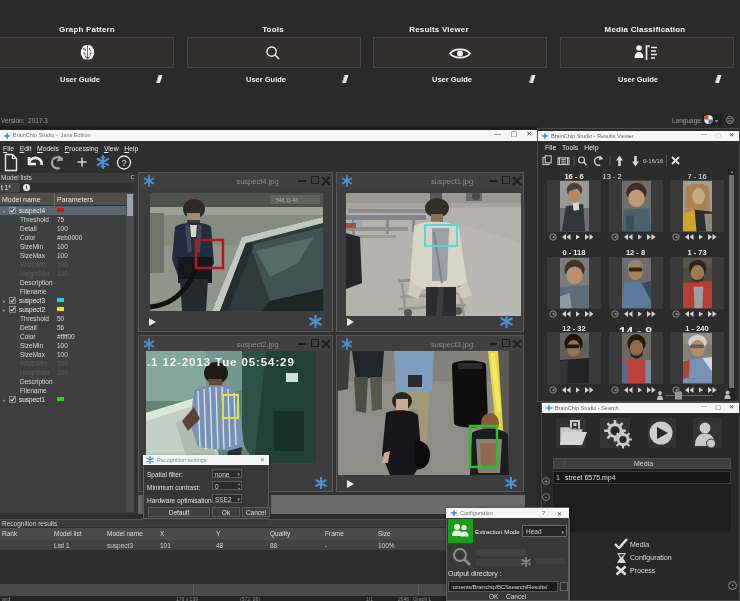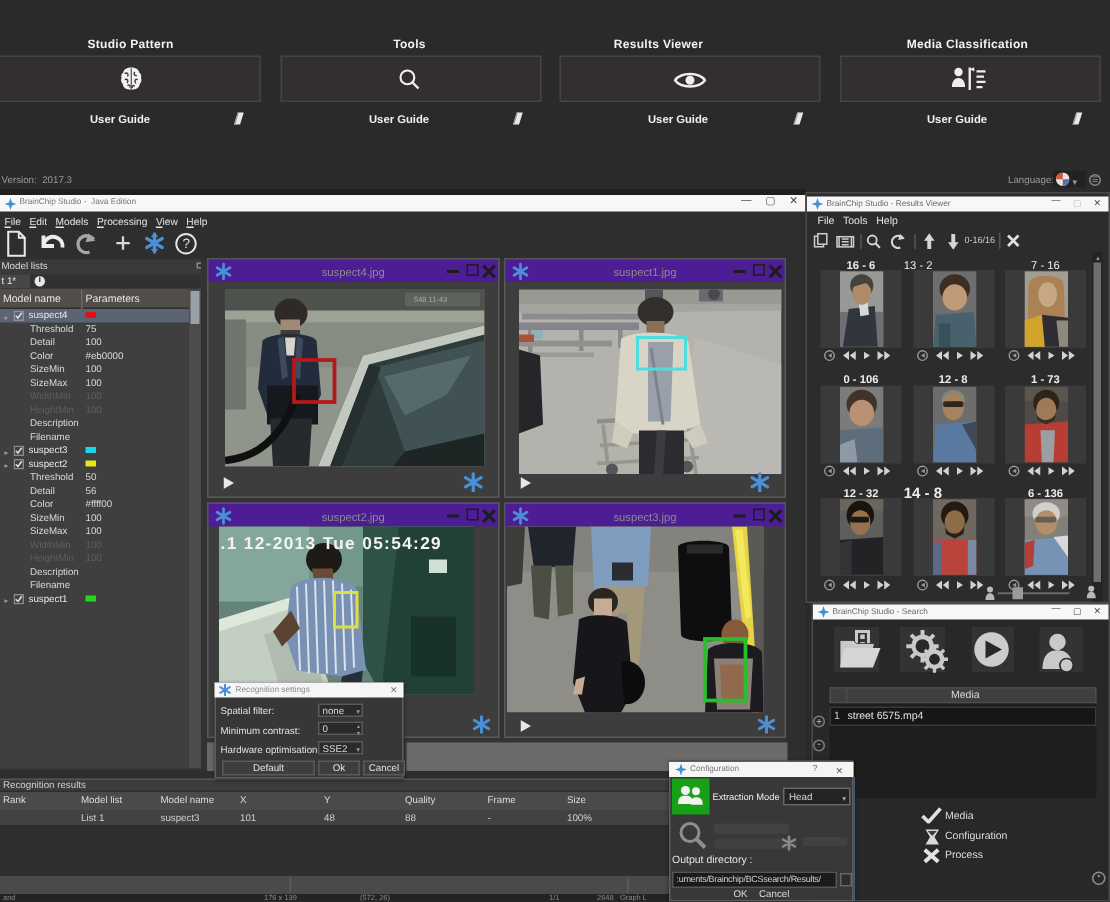--- a/index.html
+++ b/index.html
@@ -8,31 +8,31 @@
   .abs { position:absolute; }
   #stage { position:relative; width:740px; height:601px; }
   .ribbox { position:absolute; top:37px; height:31px; width:174px;
     background:#332f2f; border:1px solid #474343; }
   .ribtitle { position:absolute; top:25px; height:10px; font-size:8px; font-weight:bold;
     color:#f2f2f2; text-align:center; width:174px; letter-spacing:.2px;}
   .uguide { position:absolute; top:75px; font-size:7.5px; font-weight:bold; color:#f0f0f0; }
   .osbar { position:absolute; height:11px; background:#f7f7f7; }
   .osbar .t { position:absolute; top:2px; font-size:6px; color:#6a6a6a; }
   .osbtn { position:absolute; top:0; font-size:7px; color:#444; }
-  .vtitle { position:absolute; height:16px; background:#4c1d95; border:1px solid #555; border-bottom:none; }
+  .vtitle { position:absolute; height:16px; background:#404040; border:1px solid #555; border-bottom:none;padding-left:22px; }
   .vttext { position:absolute; width:100%; text-align:center; top:4px; font-size:7.5px; color:#8c8c8c; }
   .menu { font-size:7.5px; color:#e4e4e4; }
   u { text-decoration:underline; }
 </style>
 </head>
 <body>
 <div id="stage">
 
   <div class="abs" style="left:0;top:0;width:740px;height:127px;background:#2b2a2a;"></div>
-  <div class="ribtitle" style="left:0;">Studio Pattern</div>
+  <div class="ribtitle" style="left:0;">Graph Pattern</div>
   <div class="ribtitle" style="left:186px;">Tools</div>
   <div class="ribtitle" style="left:352px;">Results Viewer</div>
   <div class="ribtitle" style="left:558px;">Media Classification</div>
 
   <div class="ribbox" style="left:-8px;width:182px;"></div>
   <div class="ribbox" style="left:187px;"></div>
   <div class="ribbox" style="left:373px;"></div>
   <div class="ribbox" style="left:560px;"></div>
 
   <svg class="abs" style="left:79px;top:43px;" width="17" height="19" viewBox="0 0 17 19">
@@ -633,21 +633,21 @@
     <path d="M12 30 L30 32 L30 52 L14 52 Z" fill="#2e2e32"></path>
     <path d="M22 34 L30 34 L30 52 L24 52 Z" fill="#8e8a80"></path>
       </svg>
 <svg class="abs" style="left:672px;top:233px;" width="46" height="8" viewBox="0 0 46 8">
           <circle cx="4" cy="4" r="3.2" fill="none" stroke="#9a9a9a" stroke-width="0.9"></circle>
           <path d="M5.5 2.5 L3 4 L5.5 5.5 Z" fill="#9a9a9a"></path>
           <path d="M17 1 L13 4 L17 7 Z M21.5 1 L17.5 4 L21.5 7 Z" fill="#d2d2d2"></path>
           <path d="M27 1.5 L31 4 L27 6.5 Z" fill="#d2d2d2"></path>
           <path d="M36 1 L40 4 L36 7 Z M40.5 1 L44.5 4 L40.5 7 Z" fill="#d2d2d2"></path>
         </svg>
-<div class="abs" style="left:541px;top:248px;width:66px;height:8px;font-size:7.5px;font-weight:bold;color:#ececec;text-align:center;">0 - 106</div>
+<div class="abs" style="left:541px;top:248px;width:66px;height:8px;font-size:7.5px;font-weight:bold;color:#ececec;text-align:center;">0 - 118</div>
 <div class="abs" style="left:547px;top:256.5px;width:54px;height:52px;background:#3a3a3a;"></div>
 <svg class="abs" style="left:560px;top:256.5px;" width="29" height="52" viewBox="0 0 30 52">
         <rect width="30" height="52" fill="#7b7b79"></rect>
     <path d="M0 30 L30 28 L30 52 L0 52 Z" fill="#5d6d7b"></path>
     <ellipse cx="15" cy="12" rx="10.5" ry="10" fill="#42332a"></ellipse>
     <ellipse cx="15" cy="18" rx="8.5" ry="9" fill="#b99071"></ellipse>
     <path d="M0 40 L10 36 L12 52 L0 52 Z" fill="#8d9aa4"></path>
       </svg>
 <svg class="abs" style="left:549px;top:310px;" width="46" height="8" viewBox="0 0 46 8">
           <circle cx="4" cy="4" r="3.2" fill="none" stroke="#9a9a9a" stroke-width="0.9"></circle>
@@ -702,39 +702,39 @@
     <rect x="7" y="12" width="13" height="4" rx="1.5" fill="#1c1814"></rect>
     <path d="M0 30 L8 28 L8 52 L0 52 Z" fill="#343438"></path>
       </svg>
 <svg class="abs" style="left:549px;top:386px;" width="46" height="8" viewBox="0 0 46 8">
           <circle cx="4" cy="4" r="3.2" fill="none" stroke="#9a9a9a" stroke-width="0.9"></circle>
           <path d="M5.5 2.5 L3 4 L5.5 5.5 Z" fill="#9a9a9a"></path>
           <path d="M17 1 L13 4 L17 7 Z M21.5 1 L17.5 4 L21.5 7 Z" fill="#d2d2d2"></path>
           <path d="M27 1.5 L31 4 L27 6.5 Z" fill="#d2d2d2"></path>
           <path d="M36 1 L40 4 L36 7 Z M40.5 1 L44.5 4 L40.5 7 Z" fill="#d2d2d2"></path>
         </svg>
-<div class="abs" style="left:602.5px;top:323.5px;width:66px;height:8px;font-size:10px;font-weight:bold;color:#ececec;">14 - 8</div>
+<div class="abs" style="left:602.5px;top:323.5px;width:66px;height:8px;font-size:13px;font-weight:bold;color:#ececec;text-align:center;">14 - 8</div>
 <div class="abs" style="left:608.5px;top:332px;width:54px;height:52px;background:#3a3a3a;"></div>
 <svg class="abs" style="left:621.5px;top:332px;" width="29" height="52" viewBox="0 0 30 52">
         <rect width="30" height="52" fill="#6e6861"></rect>
     <path d="M0 28 L30 27 L30 52 L0 52 Z" fill="#b8443a"></path>
     <path d="M0 30 L6 29 L6 52 L0 52 Z" fill="#5a6a88"></path>
     <path d="M24 28 L30 28 L30 52 L24 52 Z" fill="#7a8aa2"></path>
     <ellipse cx="15" cy="11" rx="9.5" ry="9.5" fill="#241a12"></ellipse>
     <ellipse cx="15" cy="16" rx="7" ry="8.5" fill="#8f6c48"></ellipse>
     <path d="M8 17 C9 26 21 26 22 16 L21 24 L15 27 L9 24 Z" fill="#2c2016"></path>
       </svg>
 <svg class="abs" style="left:610.5px;top:386px;" width="46" height="8" viewBox="0 0 46 8">
           <circle cx="4" cy="4" r="3.2" fill="none" stroke="#9a9a9a" stroke-width="0.9"></circle>
           <path d="M5.5 2.5 L3 4 L5.5 5.5 Z" fill="#9a9a9a"></path>
           <path d="M17 1 L13 4 L17 7 Z M21.5 1 L17.5 4 L21.5 7 Z" fill="#d2d2d2"></path>
           <path d="M27 1.5 L31 4 L27 6.5 Z" fill="#d2d2d2"></path>
           <path d="M36 1 L40 4 L36 7 Z M40.5 1 L44.5 4 L40.5 7 Z" fill="#d2d2d2"></path>
         </svg>
-<div class="abs" style="left:664px;top:323.5px;width:66px;height:8px;font-size:7.5px;font-weight:bold;color:#ececec;text-align:center;">6 - 136</div>
+<div class="abs" style="left:664px;top:323.5px;width:66px;height:8px;font-size:7.5px;font-weight:bold;color:#ececec;text-align:center;">1 - 240</div>
 <div class="abs" style="left:670px;top:332px;width:54px;height:52px;background:#3a3a3a;"></div>
 <svg class="abs" style="left:683px;top:332px;" width="29" height="52" viewBox="0 0 30 52">
         <rect width="30" height="52" fill="#828078"></rect>
         <rect width="30" height="12" fill="#8e8c84"></rect>
     <path d="M0 28 L30 26 L30 52 L0 52 Z" fill="#7693b6"></path>
     <path d="M0 30 L7 28 L6 46 L0 48 Z" fill="#b04038"></path>
     <path d="M20 26 L30 25 L30 40 Z" fill="#d8d8da"></path>
     <ellipse cx="15" cy="10" rx="9.5" ry="8" fill="#d2d0cc"></ellipse>
     <ellipse cx="15" cy="16" rx="7.5" ry="8.5" fill="#b28e6b"></ellipse>
     <rect x="7" y="12" width="15" height="4" rx="2" fill="#55514c" opacity="0.8"></rect>

